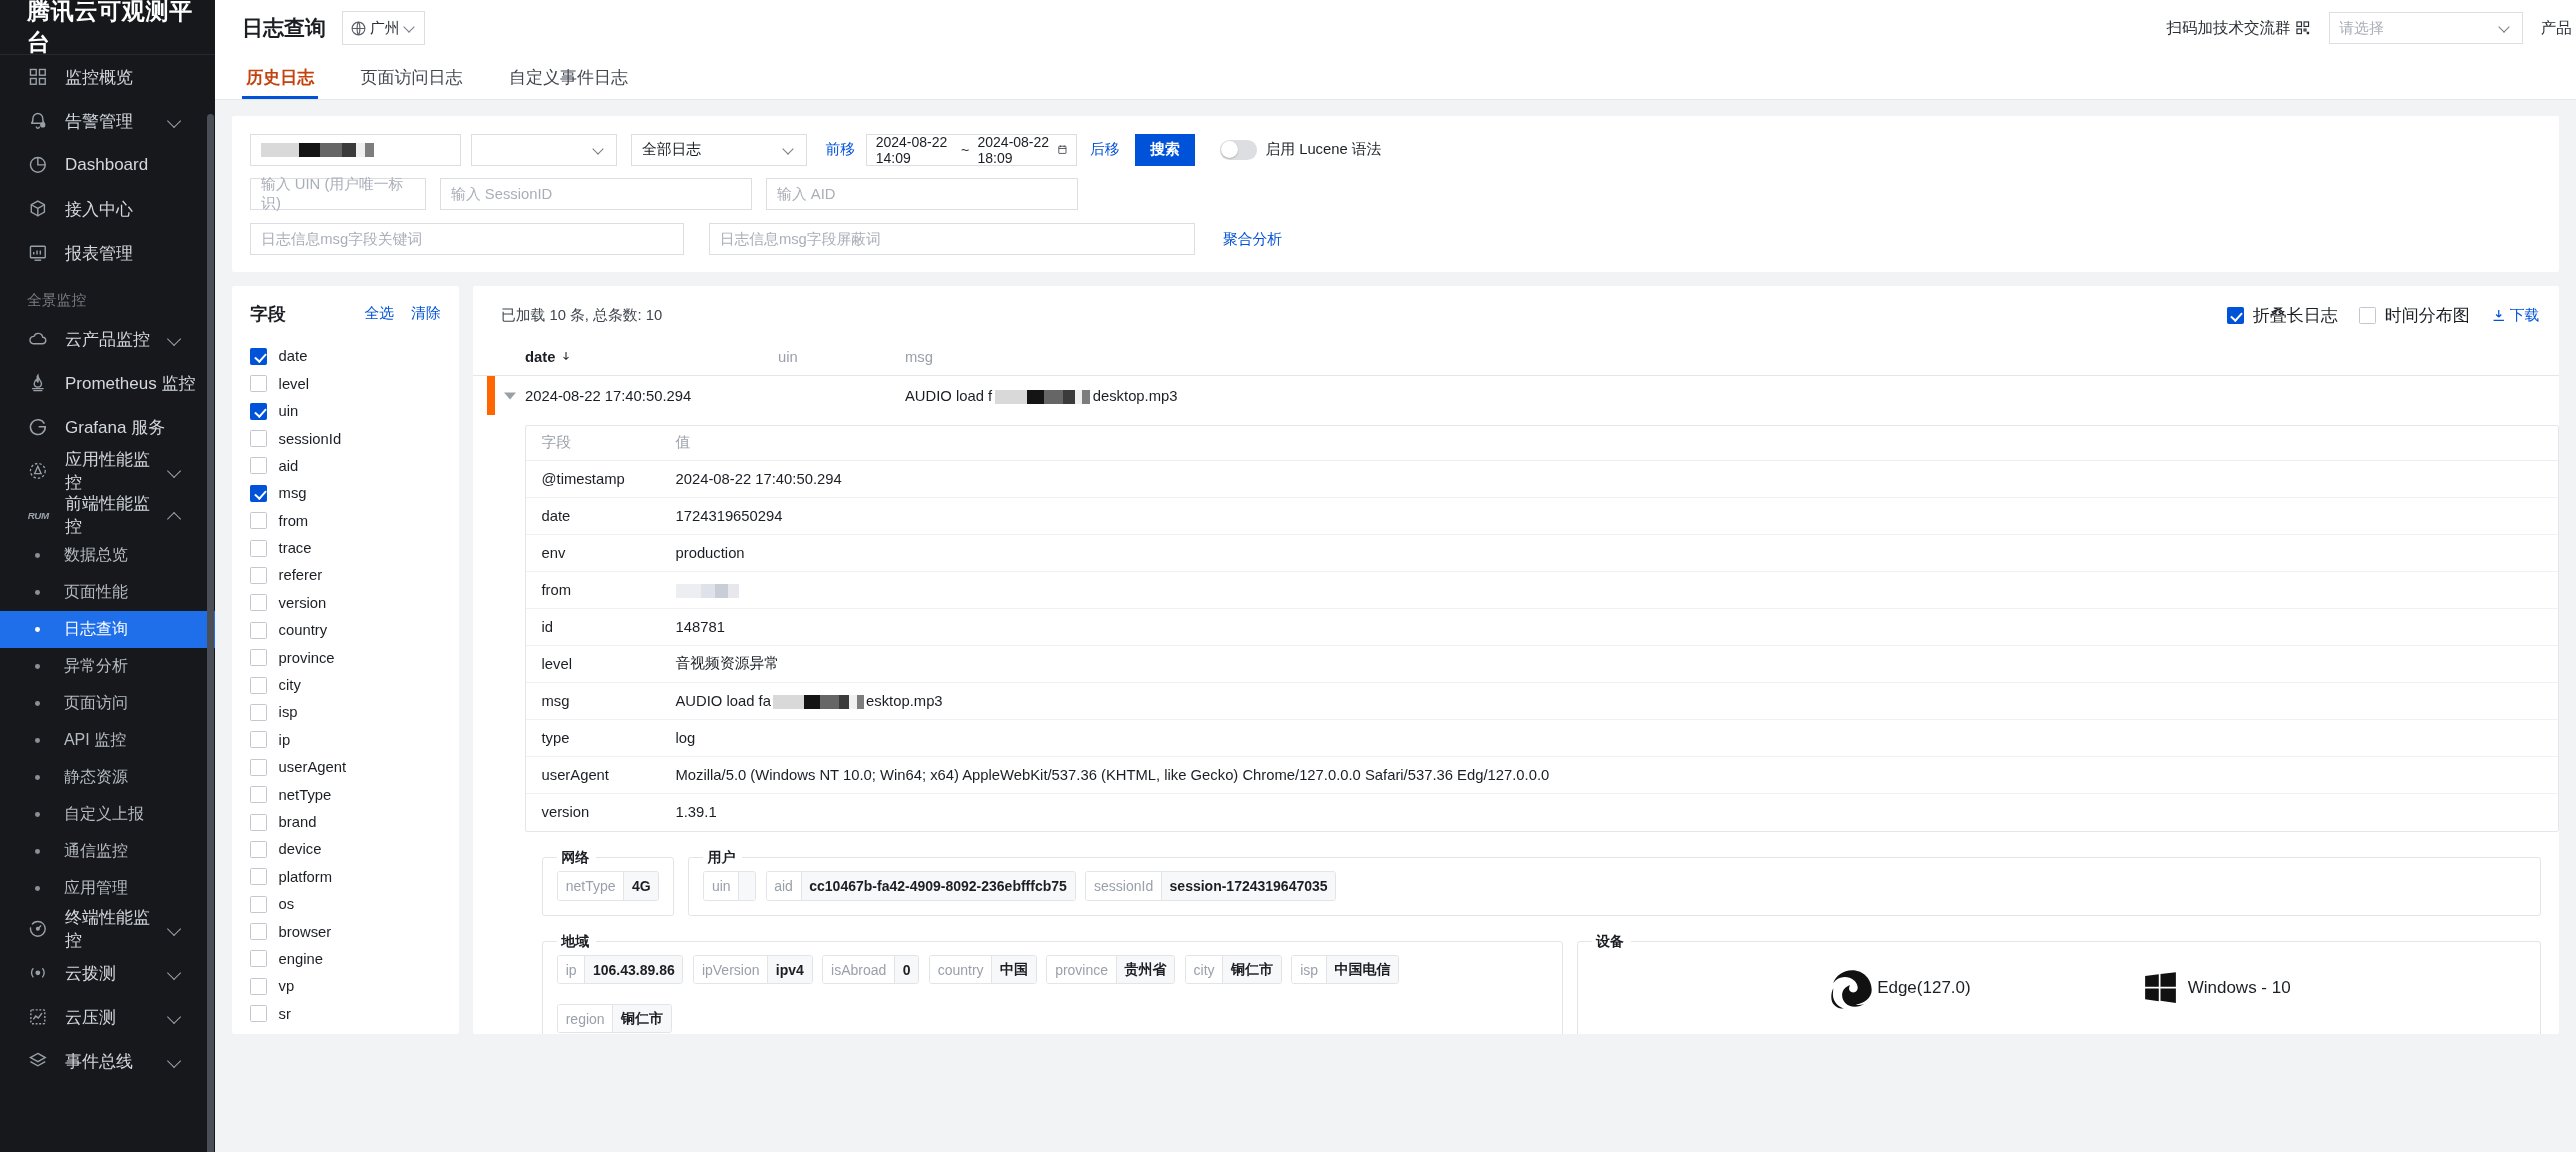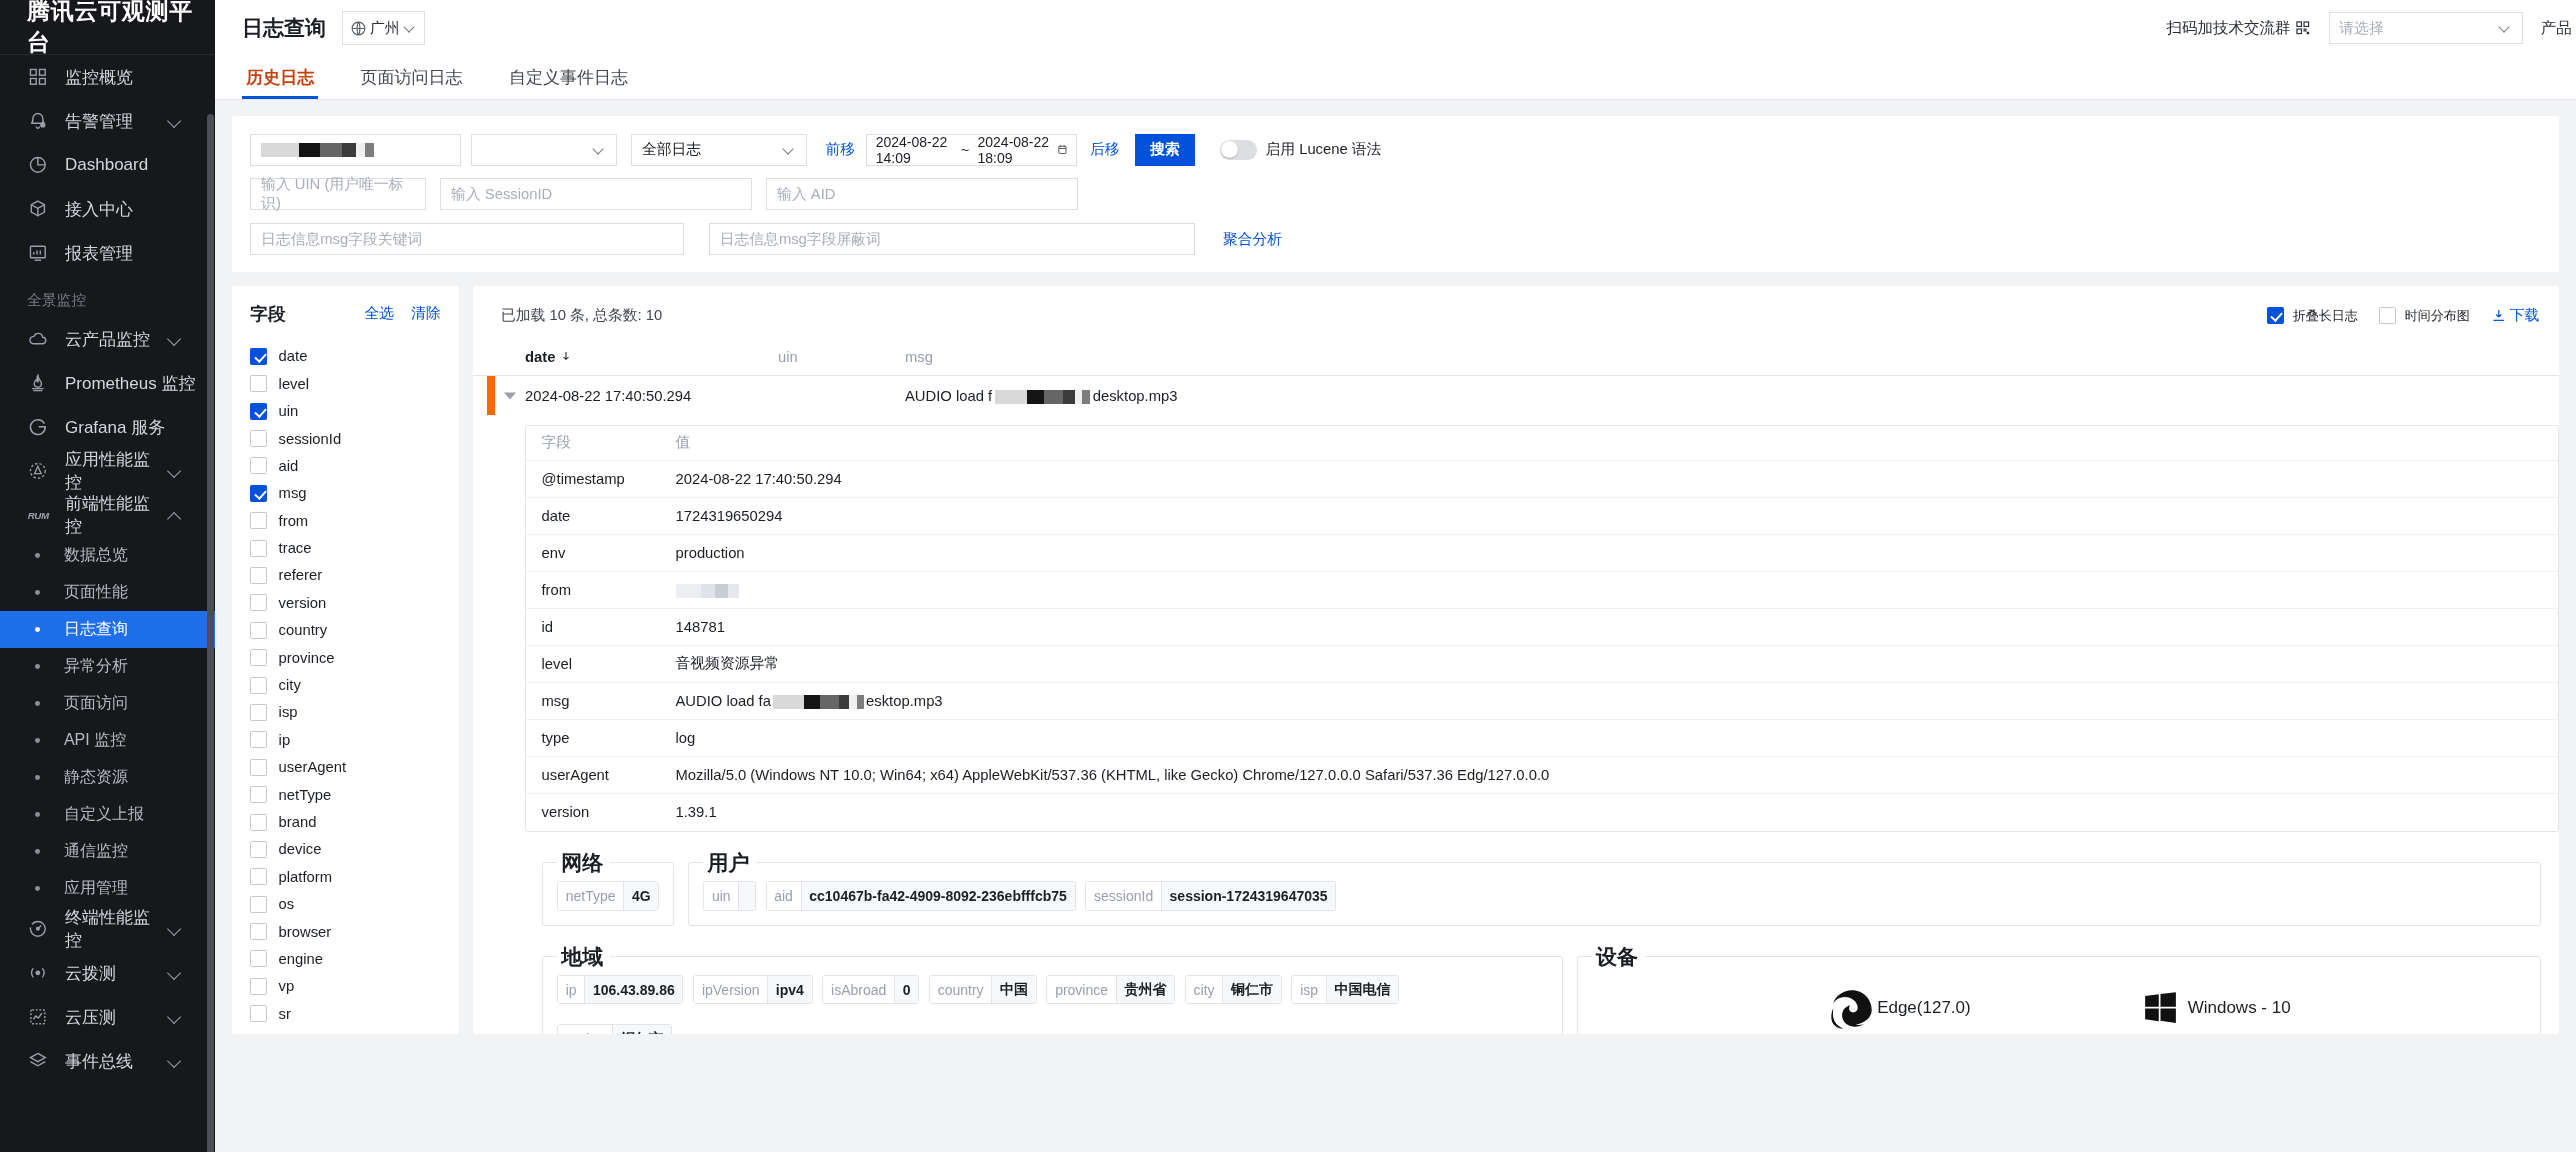--- a/index.html
+++ b/index.html
@@ -193,21 +193,21 @@
 
   .result-card {
     flex: 1; background: #fff; border-radius: 2.1px; position: relative;
     overflow: hidden; padding: 14px 0 0 0;
   }
   .result-top {
     display: flex; align-items: center; padding: 0 19.7px 0 28px; height: 31px;
   }
   .loaded-txt { font-size: 14.8px; color: #41464f; }
   .result-opts { margin-left: auto; display: flex; align-items: center; gap: 21px; }
-  .opt { display: flex; align-items: center; font-size: 13px; color: #1b1f24; cursor: pointer; }
+  .opt { display: flex; align-items: center; font-size: 17px; color: #1b1f24; cursor: pointer; }
   .opt .cbx { margin-right: 9.1px; }
   .dl { display:flex; align-items:center; gap:3.5px; color:#0052d9; font-size:14.8px; cursor:pointer;}
 
   .tbl-head {
     display: flex; align-items: center; height: 38px; padding-left: 52px;
     border-bottom: 0.7px solid #e5e6eb; margin-top: 7px;
   }
   .th { font-size: 14.8px; color: #9aa0aa; }
   .th.dark { color: #1b1f24; font-weight: bold; display: flex; align-items: center; gap: 4.2px; }
   .col-date { width: 253px; flex: 0 0 253px; }
@@ -239,21 +239,21 @@
   }
   .d-key { width: 134px; flex: 0 0 134px; }
   .d-val { flex: 1; padding-right: 14px; }
 
   .panels { display: flex; gap: 14px; padding: 17px 18.3px 0 18.3px; }
   .fieldset {
     border: 0.7px solid #e2e4e8; border-radius: 2.8px; padding: 0 14px 14px 14px;
     position: relative;
   }
   .fieldset > legend {
-    font-size: 21px; font-weight: bold; color: #1b1f24; padding: 0 7px 0 4.2px;
+    font-size: 14px; font-weight: bold; color: #1b1f24; padding: 0 7px 0 4.2px;
   }
   .tagrow { display: flex; flex-wrap: wrap; gap: 9.8px; margin-top: 4.2px; }
   .tag {
     display: flex; align-items: stretch; border: 0.7px solid #e2e4e8; border-radius: 2.8px;
     overflow: hidden; height: 29.5px; font-size: 14px;
   }
   .tag .k {
     padding: 0 7.7px; display: flex; align-items: center; color: #9aa0aa; background: #fff;
   }
   .tag .v {

